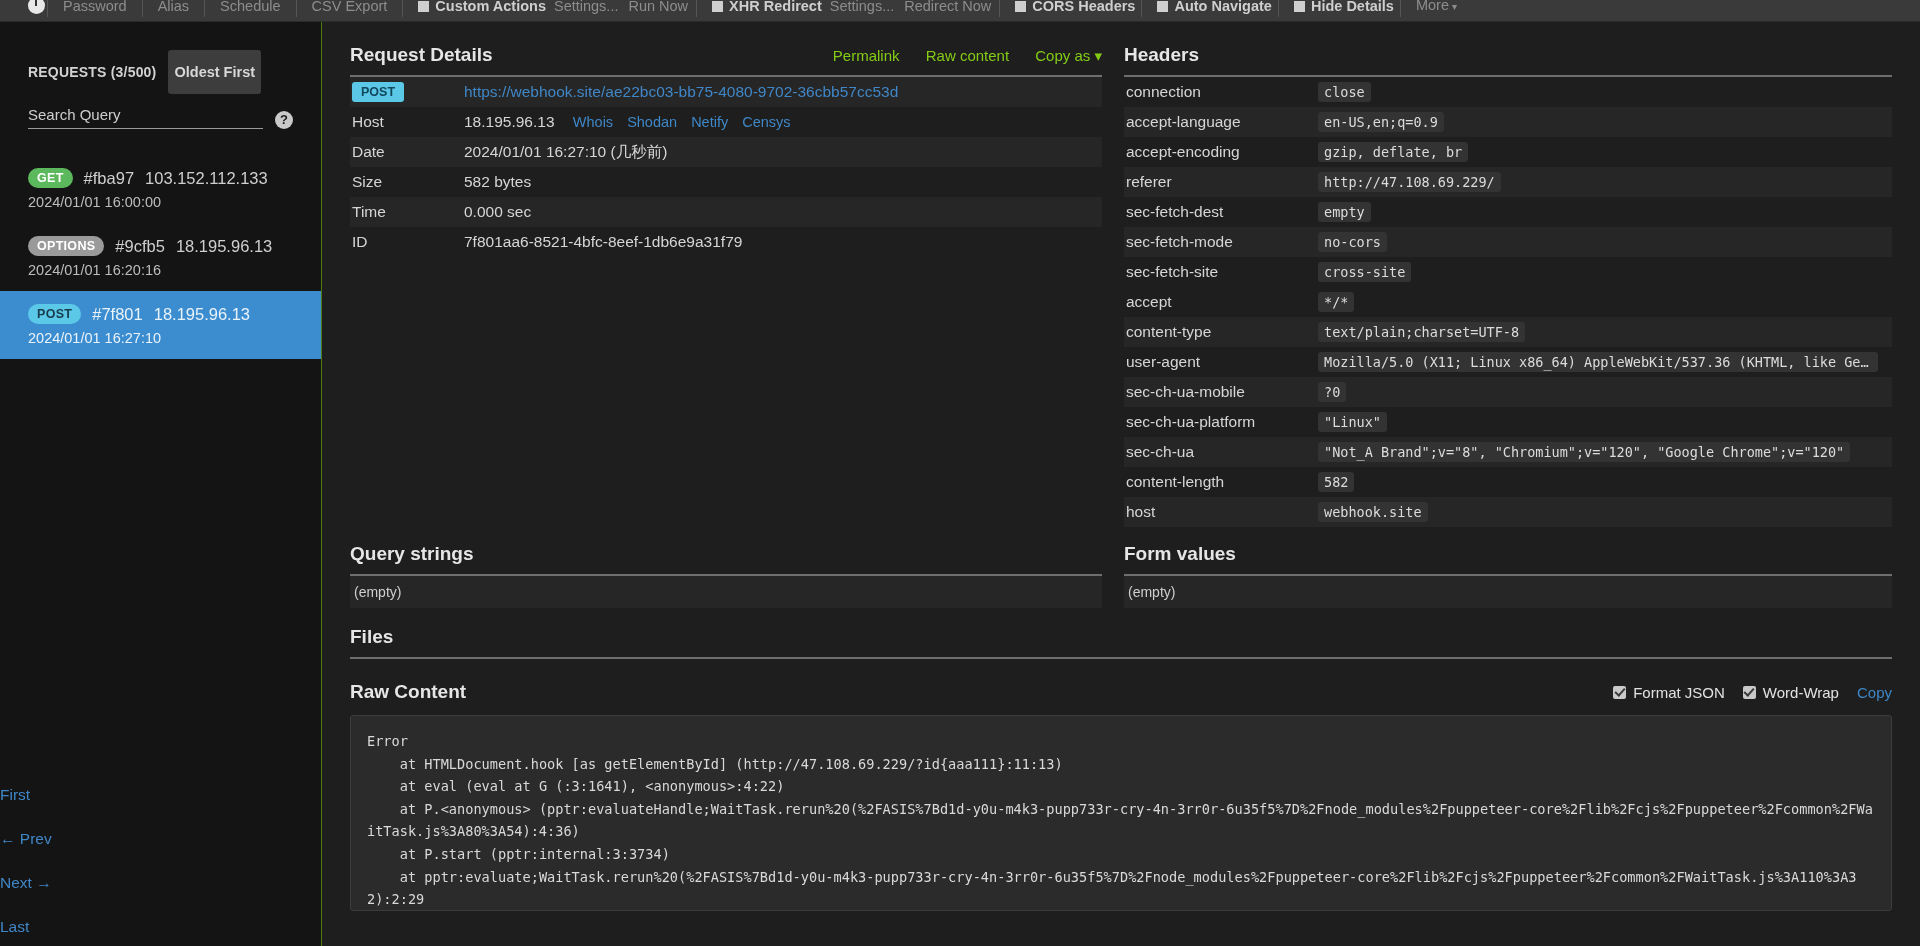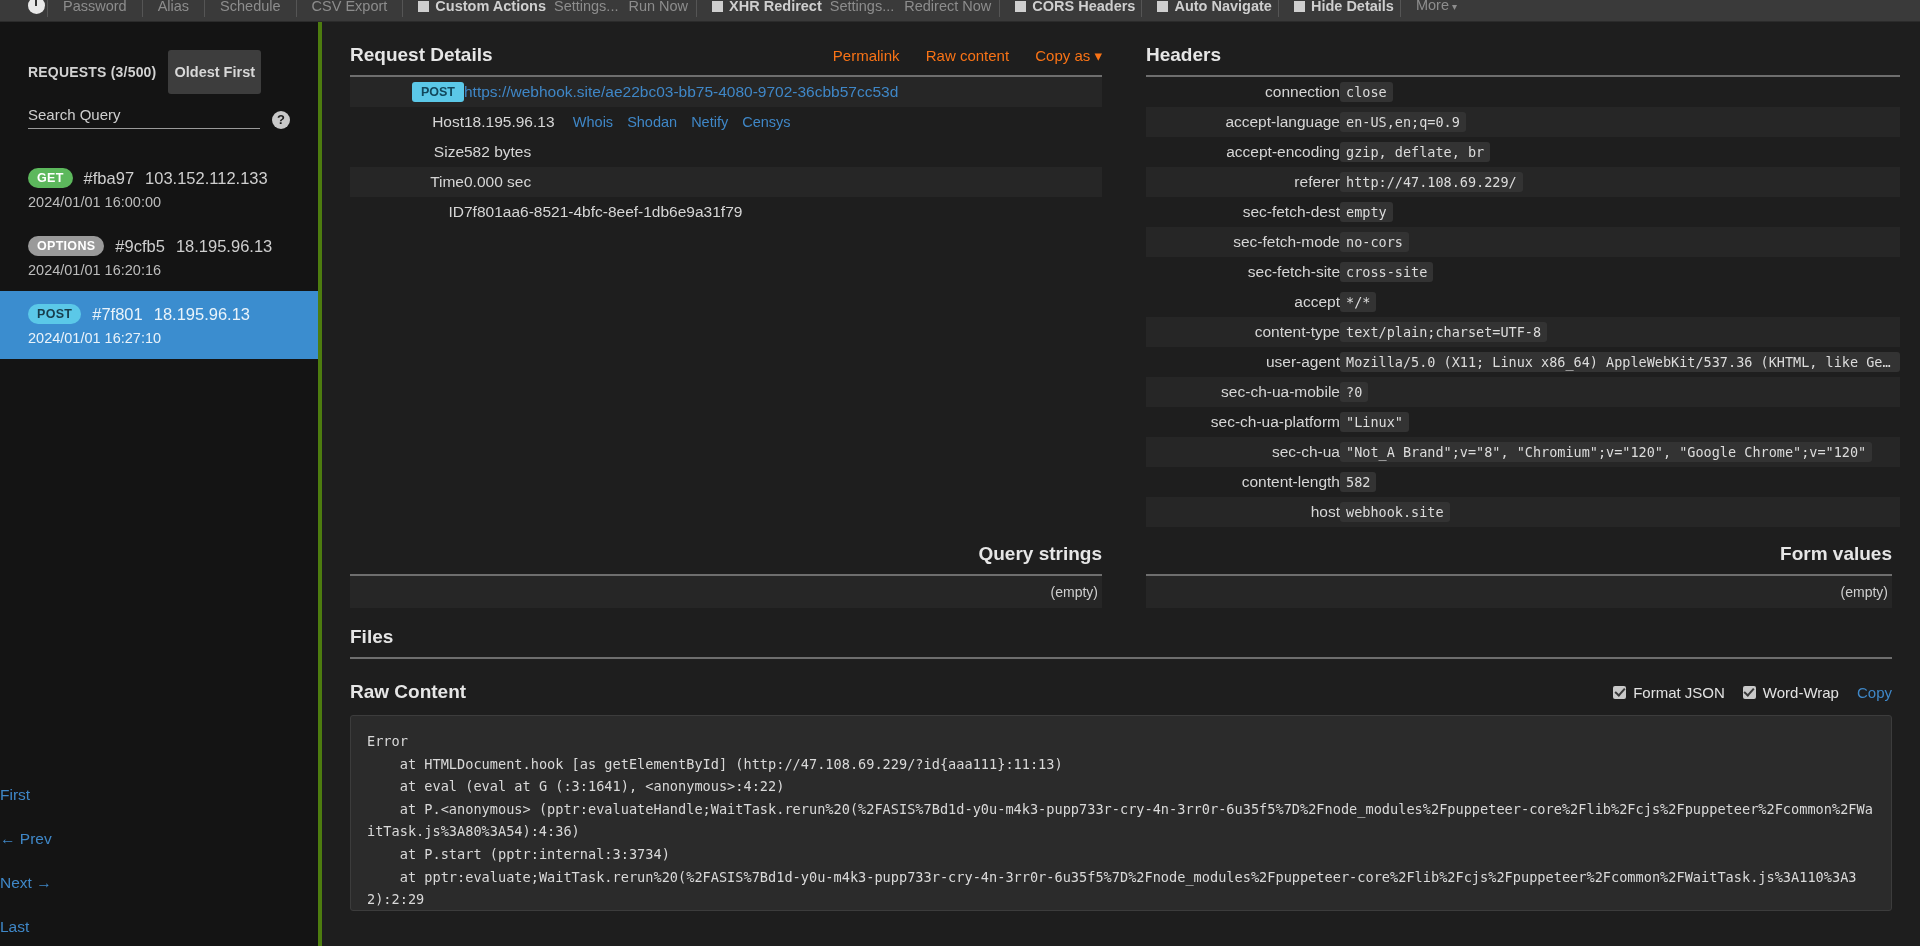--- a/index.html
+++ b/index.html
@@ -49,21 +49,21 @@
     content: ""; position: absolute; left: 7px; top: 3px;
     width: 1.6px; height: 6px; background: #333;
   }
   #toolbar .tb-caret { font-size: 10px; margin-left: 3px; }
 
   
   #sidebar {
     position: absolute; top: 22px; left: 0;
     width: 322px; height: 924px;
     background: #141414;
-    border-right: 4px solid #4d7c0f;
+    border-right: 1px solid #4d7c0f;
   }
   #sb-head {
     display: flex; align-items: center;
     padding: 28px 0 0 28px;
   }
   #sb-title {
     color: #d2d2d2; font-size: 14px; font-weight: bold; letter-spacing: .2px;
   }
   #sb-sort {
     margin-left: 12px; color: #d8d8d8; font-size: 14.5px; font-weight: bold;
@@ -115,24 +115,24 @@
     width: 1598px; height: 924px;
     background: #1e1e1e;
     padding: 0 28px;
   }
   .sec-head {
     display: flex; align-items: baseline; justify-content: space-between;
     padding-top: 22px;
   }
   .sec-title { color: #e6e6e6; font-size: 19px; font-weight: bold; }
   .sec-links { font-size: 15px; }
-  .sec-links a { color: #f97316; text-decoration: none; margin-left: 22px; cursor: pointer; }
+  .sec-links a { color: #84cc16; text-decoration: none; margin-left: 22px; cursor: pointer; }
   .rule { height: 2px; background: #6e6e6e; margin-top: 9px; }
 
-  .cols { display: flex; gap: 44px; text-align: right; }
+  .cols { display: flex; gap: 22px; }
   .col-left { width: 752px; flex: 0 0 752px; }
   .col-right { flex: 1 1 auto; }
 
   
   .drow { display: flex; align-items: center; min-height: 30px; padding: 3px 0 3px 2px; }
   .drow.alt { background: #262626; }
   .dkey { width: 112px; flex: 0 0 112px; color: #d6d6d6; font-size: 15.5px; }
   .dval { color: #d6d6d6; font-size: 15.5px; }
   .dval a { color: #3f87c7; text-decoration: none; cursor: pointer; }
   .url-link { color: #3f87c7; font-size: 15.5px; text-decoration: none; cursor: pointer; }
@@ -294,20 +294,24 @@
       <div class="drow">
         <div class="dkey">Host</div>
         <div class="dval">
           <span>18.195.96.13</span>
           <span class="mini-links">
             <a>Whois</a><a>Shodan</a><a>Netify</a><a>Censys</a>
           </span>
         </div>
       </div>
 
+      <div class="drow alt">
+        <div class="dkey">Date</div>
+        <div class="dval">2024/01/01 16:27:10 (几秒前)</div>
+      </div>
       <div class="drow">
         <div class="dkey">Size</div>
         <div class="dval">582 bytes</div>
       </div>
       <div class="drow alt">
         <div class="dkey">Time</div>
         <div class="dval">0.000 sec</div>
       </div>
       <div class="drow">
         <div class="dkey">ID</div>

